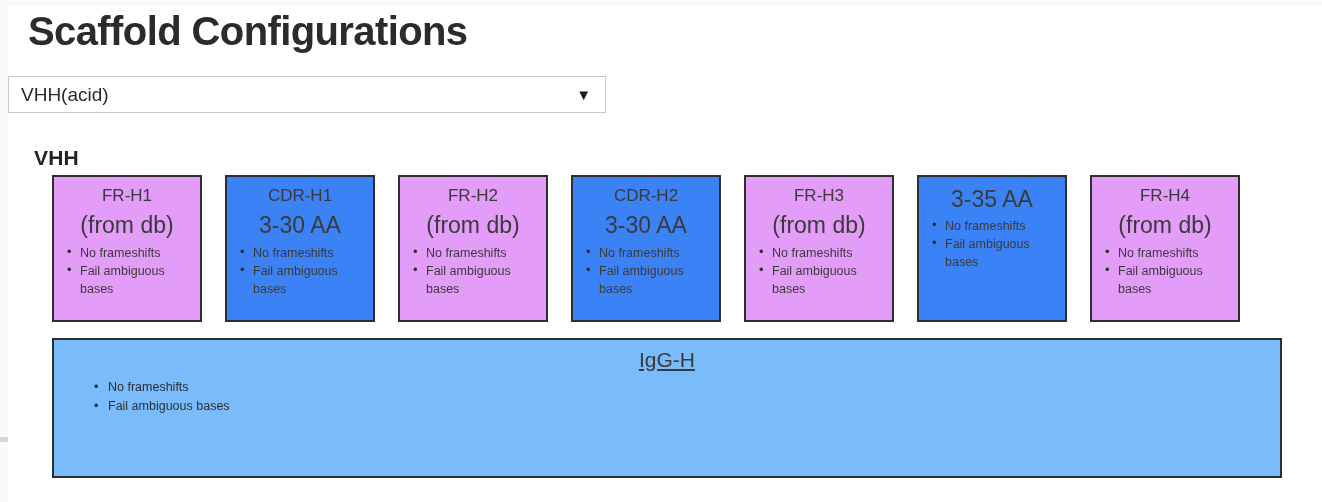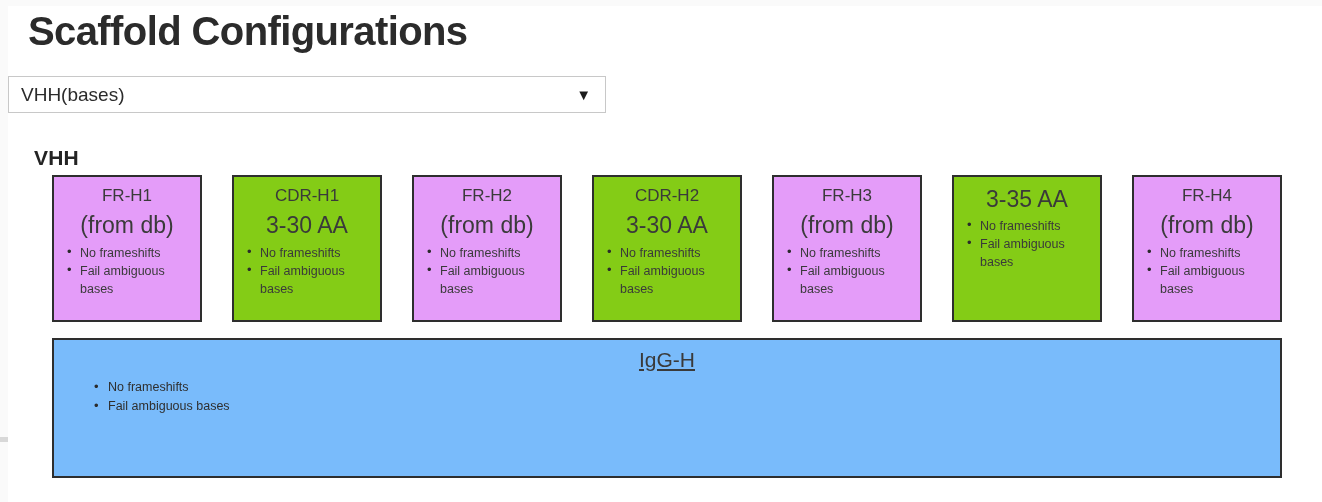--- a/index.html
+++ b/index.html
@@ -89,32 +89,32 @@
     font-weight: bold;
     color: #242424;
     letter-spacing: 0.2px;
   }
 
   .regions-row {
     position: absolute;
     left: 52px;
     top: 175px;
     display: flex;
-    gap: 30px;
+    gap: 23px;
   }
   .region-box {
     width: 150px;
     height: 147px;
     box-sizing: border-box;
     border: 2px solid #2e2e2e;
     padding: 6px 0 0 0;
     overflow: hidden;
   }
   .region-box.fr  { background: #e49cf9; }
-  .region-box.cdr { background: #84cc16; }
+  .region-box.cdr { background: #3b82f6; }
 
   .region-title {
     text-align: center;
     font-size: 17px;
     color: #3a3a3a;
     line-height: 1.55;
   }
   .region-sub {
     text-align: center;
     font-size: 23px;
@@ -188,21 +188,21 @@
 <div id="app">
 
   <div class="top-strip"></div>
   <div class="left-strip">
     <div class="left-strip-mark"></div>
   </div>
 
   <div class="page-title">Scaffold Configurations</div>
 
   <div class="scaffold-select">
-    <span class="value">VHH(bases)</span>
+    <span class="value">VHH(acid)</span>
     <span class="caret">▼</span>
   </div>
 
   <div class="chain-label">VHH</div>
 
   <div class="regions-row" id="regions-row">
       <div class="region-box fr">
         <div class="region-title">FR-H1</div>
         <div class="region-sub">(from db)</div>
         <ul class="region-list">

